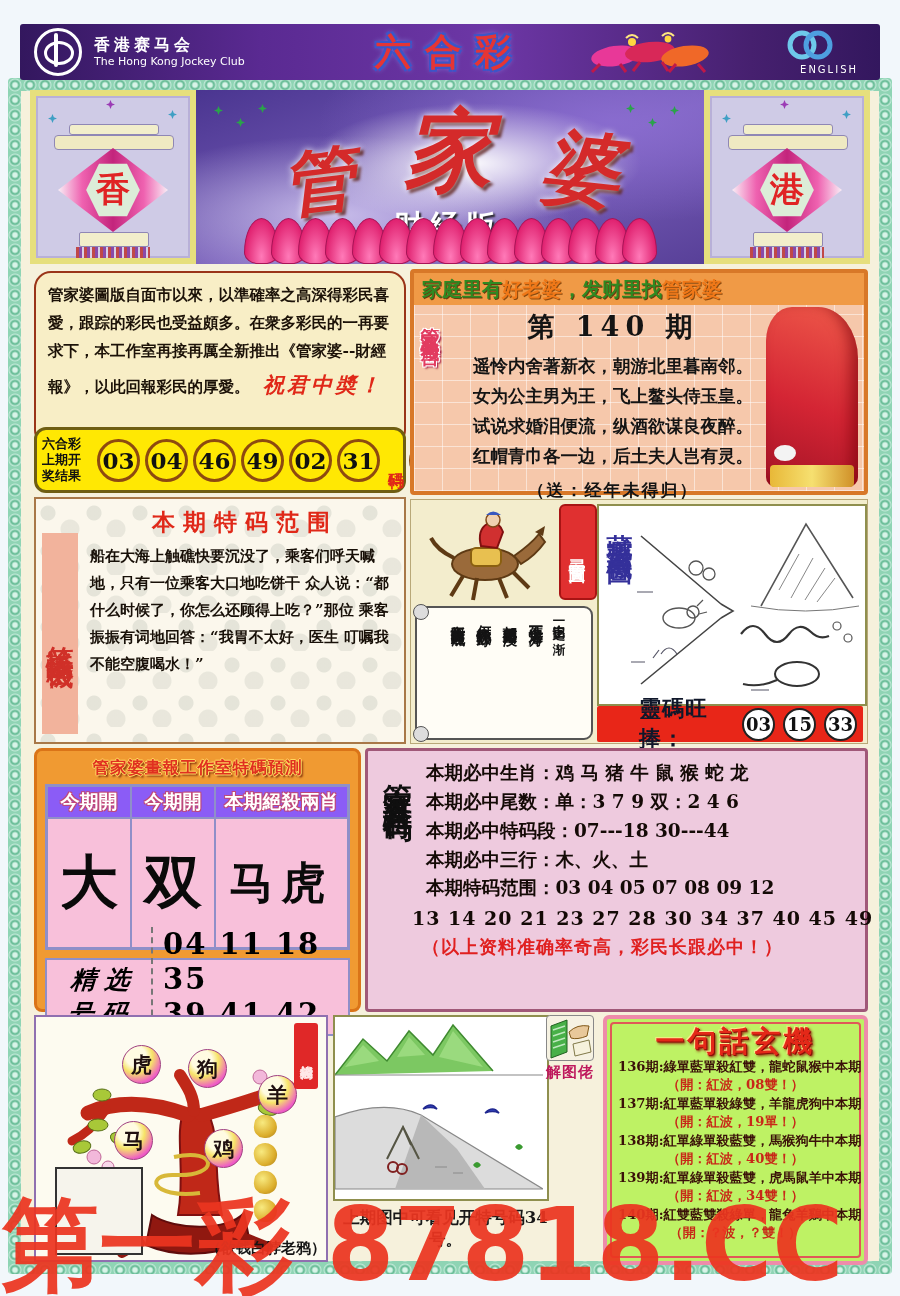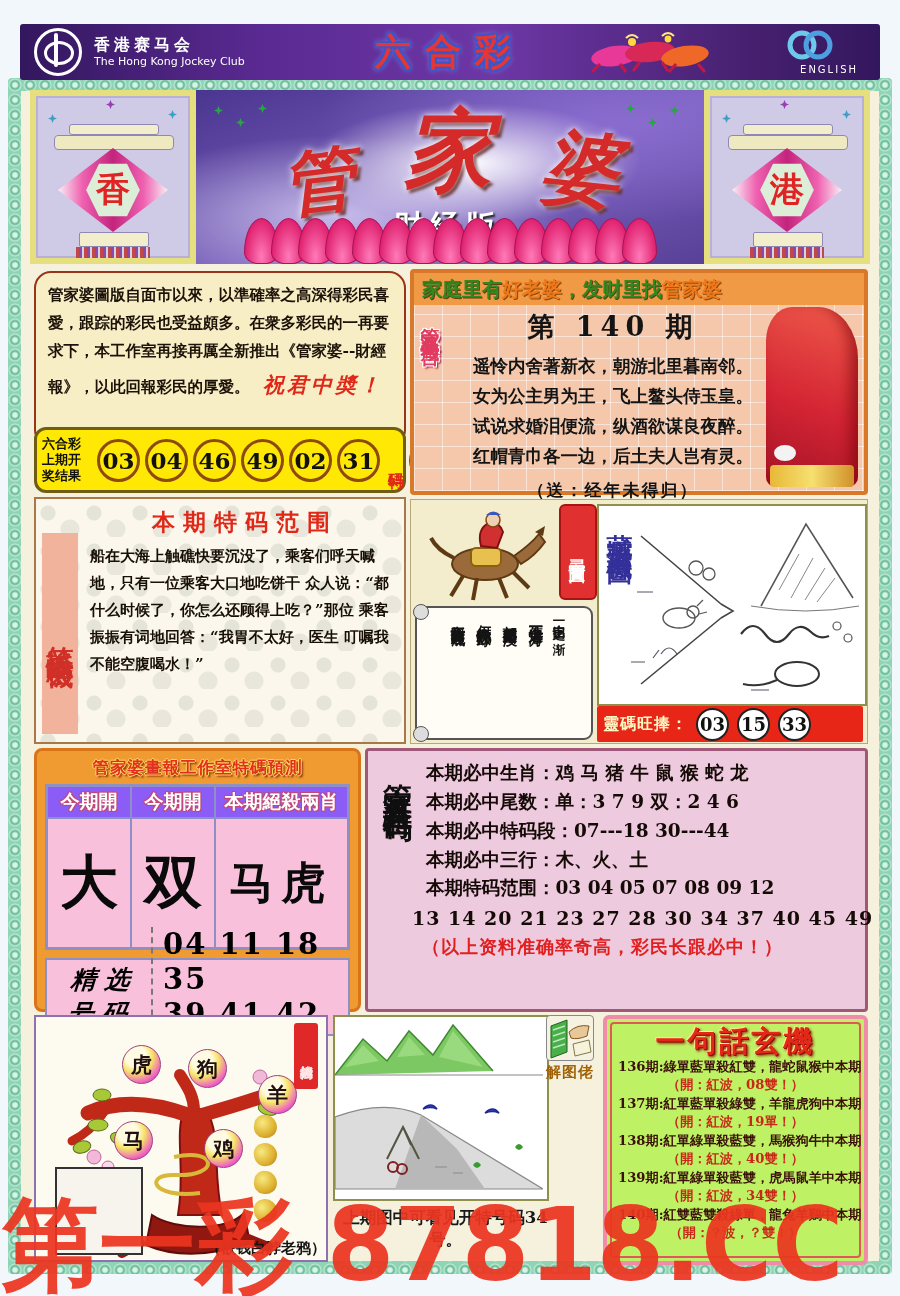--- a/index.html
+++ b/index.html
@@ -130,21 +130,21 @@
   .scroll::before,.scroll::after{content:"";position:absolute;left:-4px;width:14px;height:14px;background:#ddd;border:1.5px solid #555;border-radius:50%;}
   .scroll::before{top:-4px;}  .scroll::after{bottom:-4px;}
   .scroll-cols{writing-mode:vertical-rl;text-orientation:upright;font-size:14.5px;font-weight:bold;color:#141414;height:118px;}
   .scroll-cols div{margin-left:7px;letter-spacing:1px;}
   .scroll-cols .intro-col{font-size:12.5px;margin-left:5px;}
   .mapbox{position:absolute;left:186px;top:4px;width:266px;height:198px;background:#fff;border:2px solid #8f8f4e;}
   .map-label{position:absolute;left:4px;top:6px;writing-mode:vertical-rl;text-orientation:upright;
        font-size:26px;font-weight:bold;color:#34309a;letter-spacing:7px;}
   .lucky{position:absolute;left:186px;top:206px;width:266px;height:36px;background:#e82618;border-radius:2px;
        display:flex;align-items:center;gap:8px;padding:0 6px;box-sizing:border-box;}
-  .lucky-label{color:#fef9c3;font-size:16px;font-weight:bold;letter-spacing:1px;}
+  .lucky-label{color:#0f172a;font-size:22px;font-weight:bold;letter-spacing:1px;margin-left:36px;}
   .lucky .ball{width:29px;height:29px;border:2px solid #222;background:#fff;font-size:18px;}
 
   
   .pred{left:34px;top:748px;width:327px;height:264px;background:#f09a32;border:3px solid #da7418;border-radius:8px;padding:6px 8px;}
   .pred-title{text-align:center;font-size:16.5px;font-weight:bold;color:#e03020;letter-spacing:1px;
        text-shadow:1px 0 #ffd860,-1px 0 #ffd860,0 1px #ffd860,0 -1px #ffd860,2px 2px 2px #7a2808;}
   .pred-table{margin-top:5px;display:grid;grid-template-columns:84px 84px 1fr;gap:0;border:2px solid #8f8fc8;}
   .pred-table .hc{background:#8b5cf6;border:1px solid #8f8fc8;text-align:center;font-size:19px;font-weight:bold;color:#fff;
        padding:2px 0;text-shadow:1px 1px 0 #c04878,-1px -1px 0 #c04878,1px -1px 0 #c04878,-1px 1px 0 #c04878;}
   .pred-table .vc{background:#f8c0da;border:1px solid #8f8fc8;height:128px;display:flex;align-items:center;justify-content:center;
@@ -176,21 +176,21 @@
   .golds i{width:23px;height:23px;display:block;border-radius:45% 55% 50% 48%;
        background:radial-gradient(circle at 35% 35%,#f8ea80,#dcae2c 62%,#a87818);transform:rotate(8deg);}
   .golds i:nth-child(2){transform:rotate(-10deg);}
   .golds i:nth-child(4){transform:rotate(-4deg);}
 
   
   .scene{left:331px;top:1015px;width:269px;height:247px;}
   .scene-art{position:absolute;left:2px;top:0;width:212px;height:182px;background:#fff;border:2px solid #8f8f4e;}
   .jieyu{position:absolute;right:4px;top:0;width:52px;text-align:center;}
   .jieyu .pict{width:46px;height:44px;margin:0 auto;background:#f6f2e2;border:1px solid #888;border-radius:4px;overflow:hidden;}
-  .jieyu .lbl{font-size:15px;font-weight:bold;color:#a16207;margin-top:2px;letter-spacing:1px;}
+  .jieyu .lbl{font-size:15px;font-weight:bold;color:#be185d;margin-top:2px;letter-spacing:1px;}
   .scene-caption{position:absolute;left:0;right:40px;top:192px;text-align:center;font-size:16.5px;font-weight:bold;color:#181818;}
 
   
   .hints{left:603px;top:1015px;width:265px;height:250px;background:#bef264;border:4px solid #ee8caa;border-radius:6px;}
   .hints-inner{position:absolute;inset:3px;border:2px solid #e05858;border-radius:4px;padding:2px 6px;box-sizing:border-box;}
   .hints-title{text-align:center;font-size:29px;font-weight:bold;color:#e42818;letter-spacing:3px;line-height:1.1;
        text-shadow:1px 1px 0 #8a1008,-1px -1px 0 #ffe890,2px 2px 3px #901808;}
   .hint-line{font-size:13.2px;font-weight:bold;color:#3a1008;line-height:1.4;white-space:nowrap;}
   .hint-res{font-size:13.2px;font-weight:bold;color:#c82818;text-align:center;line-height:1.4;}
 

